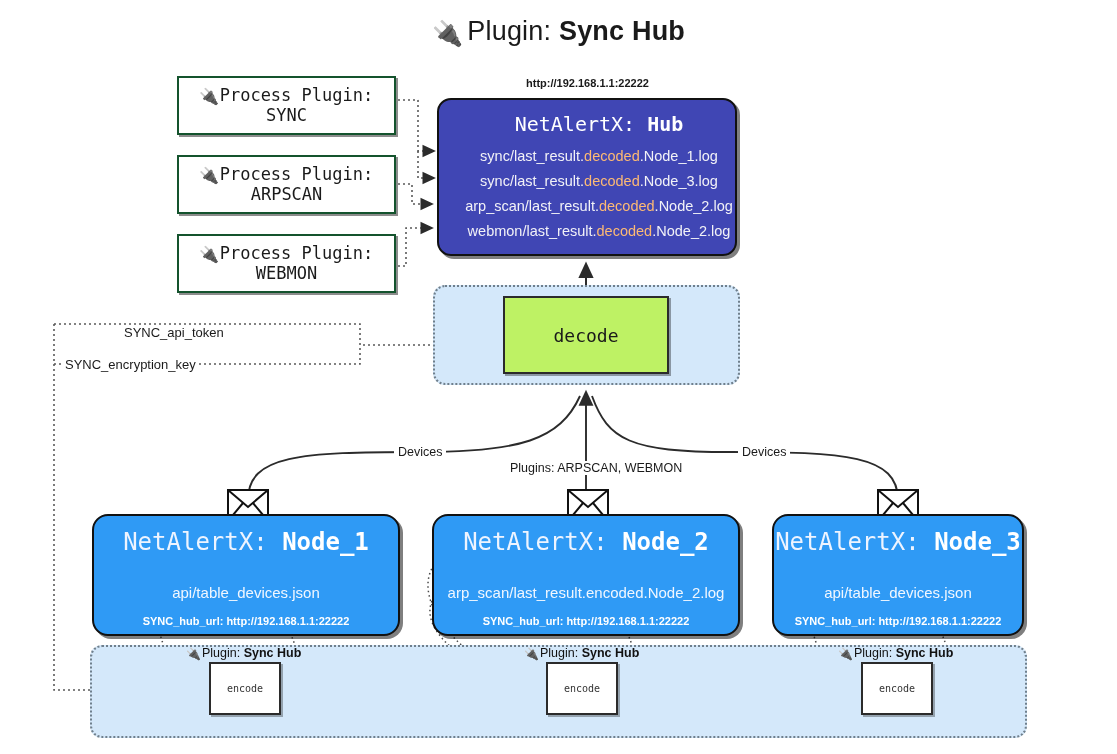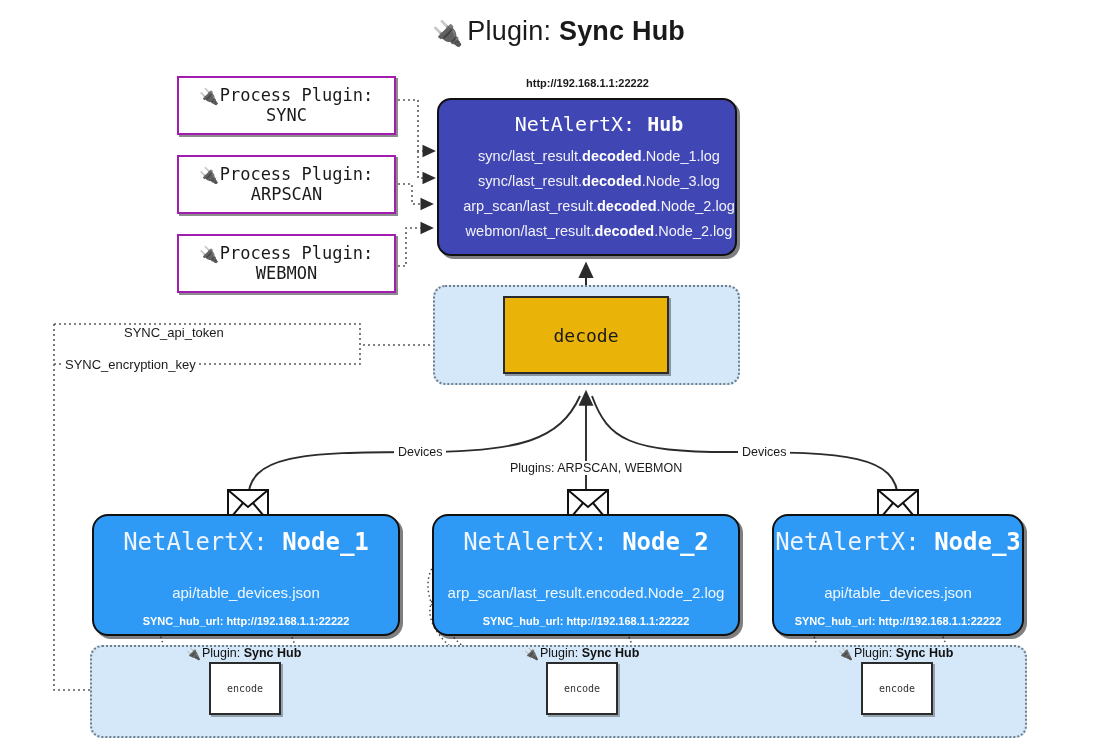--- a/index.html
+++ b/index.html
@@ -16,21 +16,21 @@
     position:absolute;left:0;top:16px;width:1117px;text-align:center;
     font-size:27px;letter-spacing:.2px;white-space:nowrap;
   }
   #title .plug{font-size:25px;vertical-align:-2px;margin-right:4px;}
   #title .lead{font-weight:400;}
   #title .strong{font-weight:700;}
 
   
   .proc-box{
     position:absolute;width:219px;height:59px;
-    background:#ffffff;border:2px solid #a21caf;
+    background:#ffffff;border:2px solid #14532d;
     box-shadow:2px 2px 0 rgba(0,0,0,.45);
     font-family:"DejaVu Sans Mono","Liberation Mono",monospace;
     font-size:17px;line-height:1.12;
     display:flex;flex-direction:column;align-items:center;justify-content:center;
     box-sizing:border-box;
   }
   .proc-box .l1{display:block;white-space:nowrap;}
   .proc-box .l1 .plug{font-family:"DejaVu Sans",sans-serif;font-size:16px;vertical-align:-1px;}
   .proc-box .l2{display:block;}
   #proc-sync{left:177px;top:76px;}
@@ -51,31 +51,31 @@
   #hub-box .hub-title{
     font-family:"DejaVu Sans Mono","Liberation Mono",monospace;
     font-size:20px;text-align:center;margin-top:12px;white-space:nowrap;
   }
   #hub-box .hub-title b{font-weight:700;}
   #hub-box .hub-lines{margin-top:8px;}
   #hub-box .hub-line{
     font-size:14.5px;line-height:25px;height:25px;white-space:nowrap;
     text-align:center;color:#f2f2f7;
   }
-  #hub-box .hub-line b{font-weight:700;color:#ffffff;}
+  #hub-box .hub-line b{font-weight:400;color:#fdba74;}
 
   
   #decode-wrap{
     position:absolute;left:433px;top:285px;width:307px;height:100px;
     background:#d4e8fa;border:2px dotted #6f7f8c;border-radius:12px;
     box-sizing:border-box;
   }
   #decode-box{
     position:absolute;left:503px;top:296px;width:166px;height:78px;
-    background:#eab308;border:2px solid #2b2b2b;
+    background:#bef264;border:2px solid #2b2b2b;
     box-shadow:2px 2px 0 rgba(0,0,0,.35);
     display:flex;align-items:center;justify-content:center;
     font-family:"DejaVu Sans Mono","Liberation Mono",monospace;
     font-size:18px;box-sizing:border-box;
   }
 
   
   .key-label{
     position:absolute;font-size:13px;color:#1a1a1a;background:#fff;
     padding:0 3px;white-space:nowrap;

